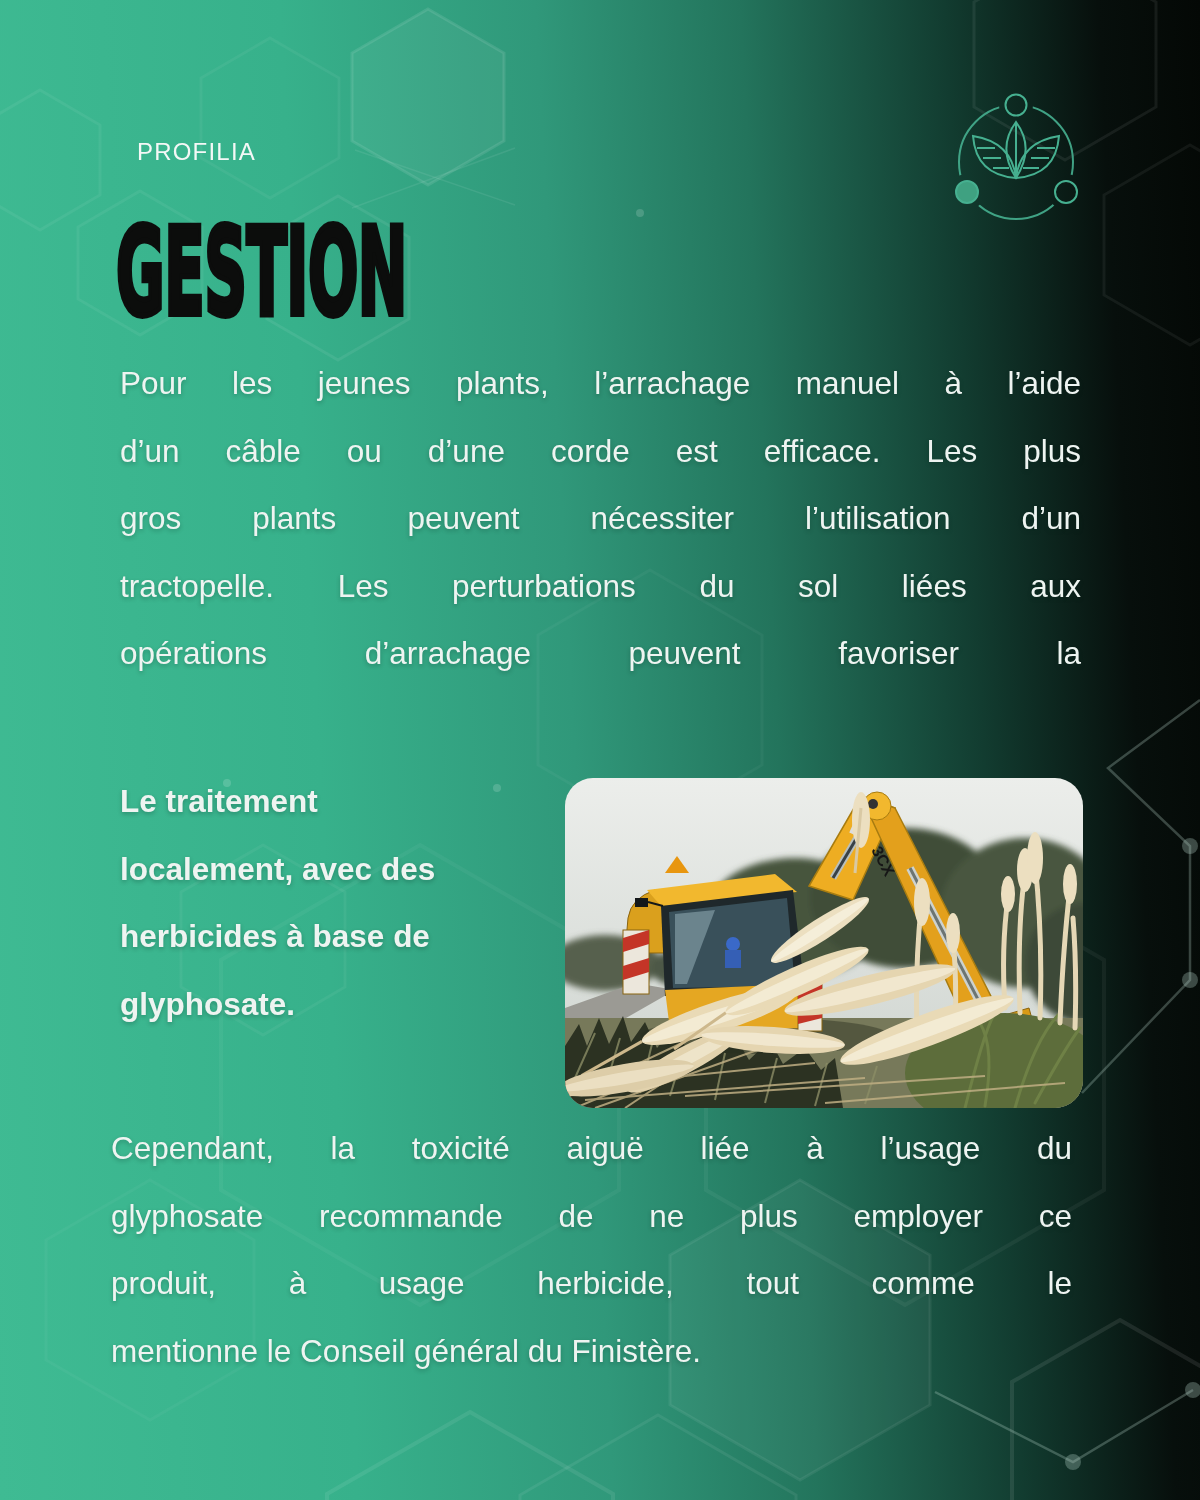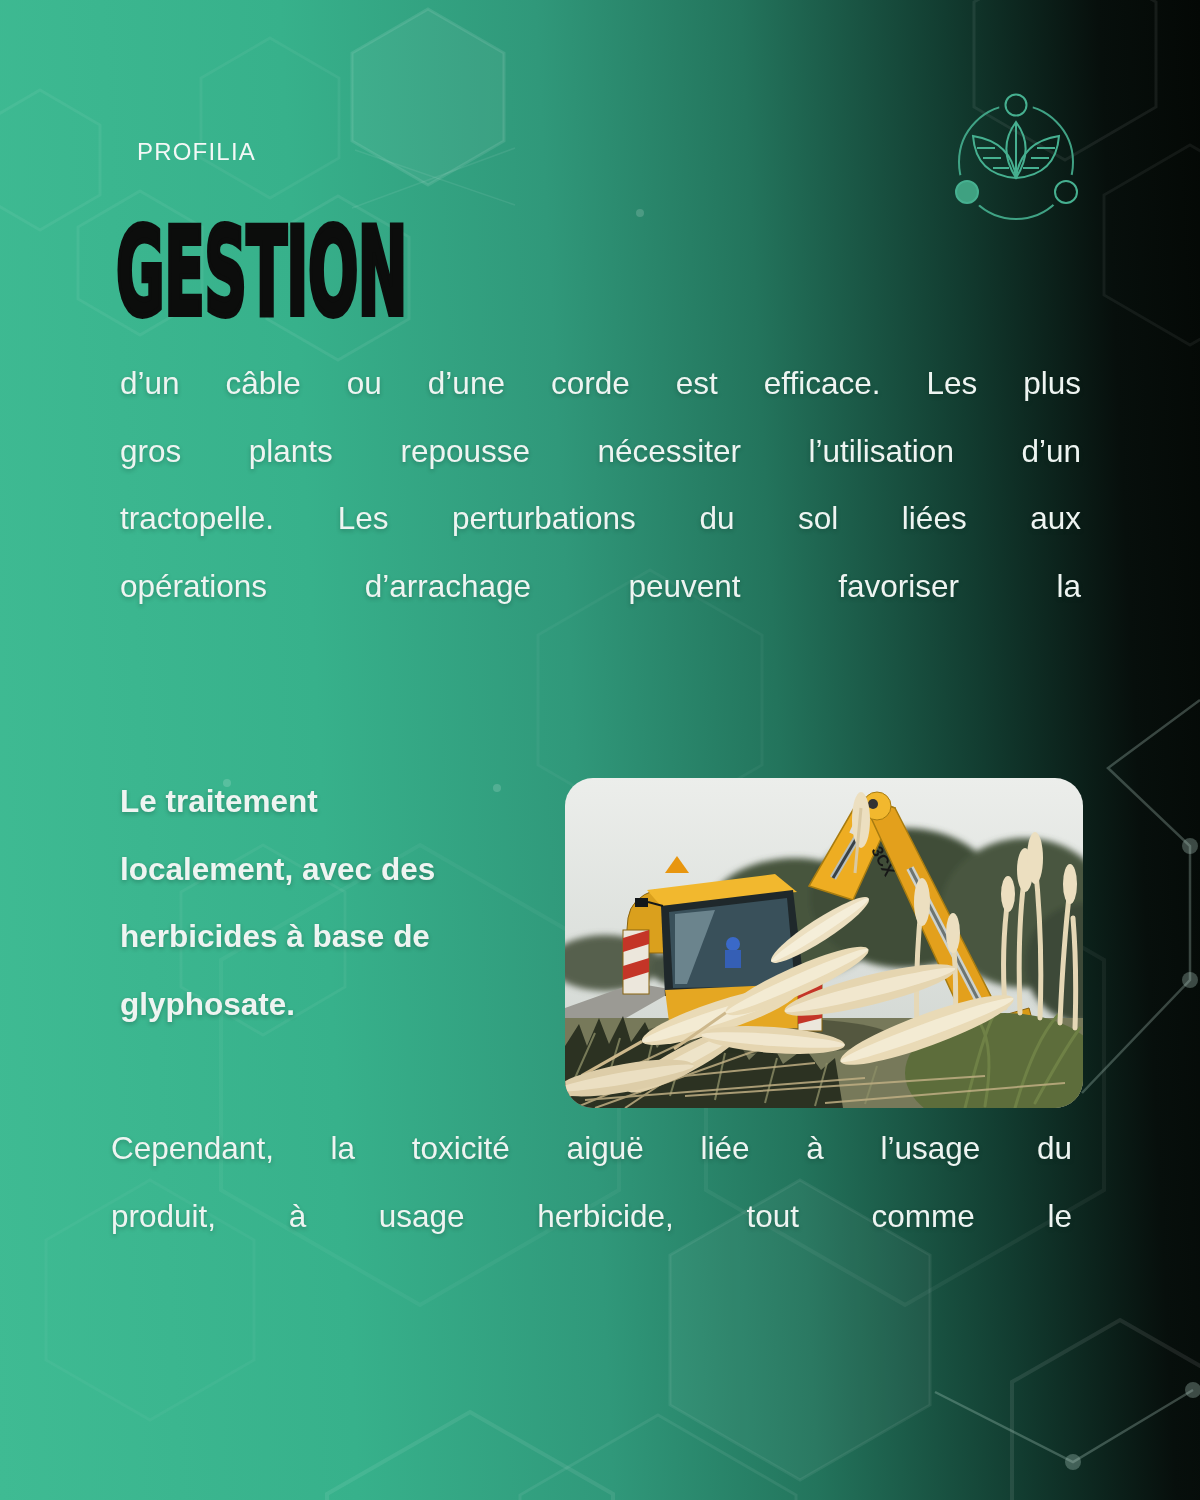--- a/index.html
+++ b/index.html
@@ -101,22 +101,23 @@
       <path d="M63,86 C36,84 22,70 20,44 C46,48 60,62 63,86 Z"></path>
       <line x1="24" y1="56" x2="42" y2="56"></line>
       <line x1="30" y1="66" x2="48" y2="66"></line>
       <line x1="40" y1="76" x2="56" y2="76"></line>
     </g>
   </svg>
 
   <h1 class="title">GESTION</h1>
 
   <div class="para p1">
+    <div class="jline">Pour les jeunes plants, l’arrachage manuel à l’aide</div>
     <div class="jline">d’un câble ou d’une corde est efficace. Les plus</div>
-    <div class="jline">gros plants repousse nécessiter l’utilisation d’un</div>
+    <div class="jline">gros plants peuvent nécessiter l’utilisation d’un</div>
     <div class="jline">tractopelle. Les perturbations du sol liées aux</div>
     <div class="jline">opérations d’arrachage peuvent favoriser la</div>
   </div>
 
   <div class="para p2">
     <div class="pline">Le traitement</div>
     <div class="pline">localement, avec des</div>
     <div class="pline">herbicides à base de</div>
     <div class="pline">glyphosate.</div>
   </div>
@@ -269,16 +270,18 @@
         <g transform="translate(60,300) rotate(-10)">
             <ellipse rx="70" ry="14" fill="#ddcda8"></ellipse>
             <ellipse rx="70" ry="6" fill="#ece1c4" opacity="0.9"></ellipse>
           </g>
       </g>
     </svg>
   </figure>
 
   <div class="para p3">
     <div class="jline">Cependant, la toxicité aiguë liée à l’usage du</div>
+    <div class="jline">glyphosate recommande de ne plus employer ce</div>
     <div class="jline">produit, à usage herbicide, tout comme le</div>
+    <div class="jline last">mentionne le Conseil général du Finistère.</div>
   </div>
 
 </div>
 
 </body></html>

